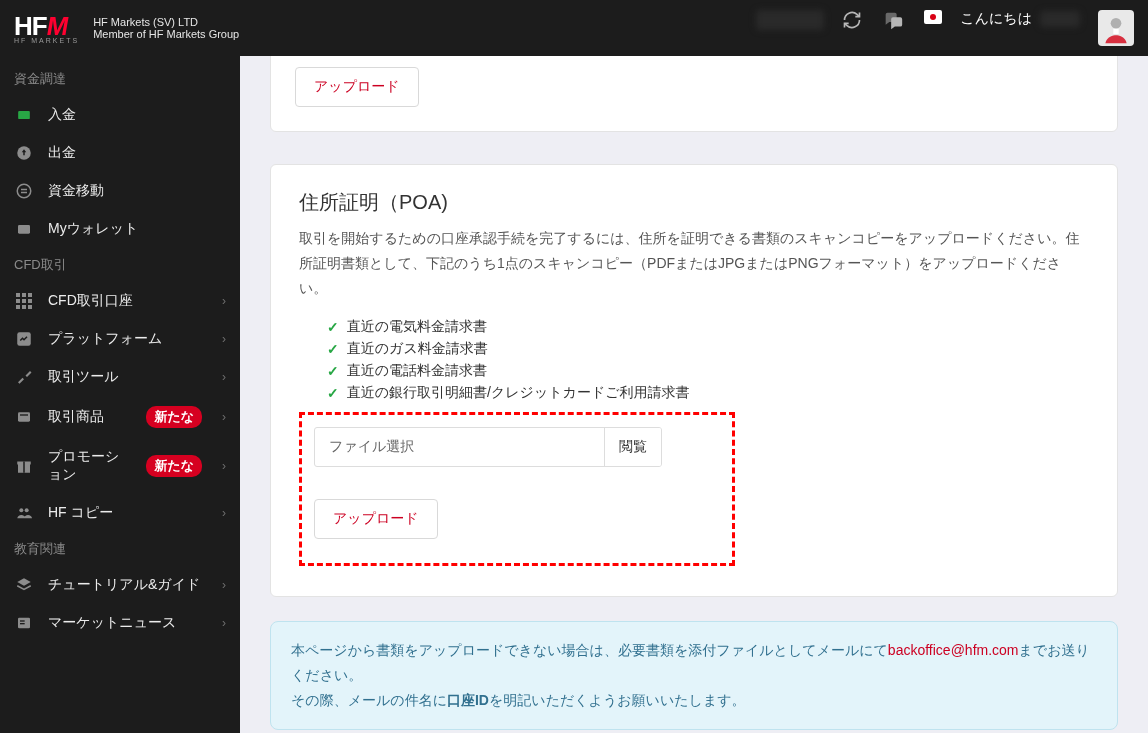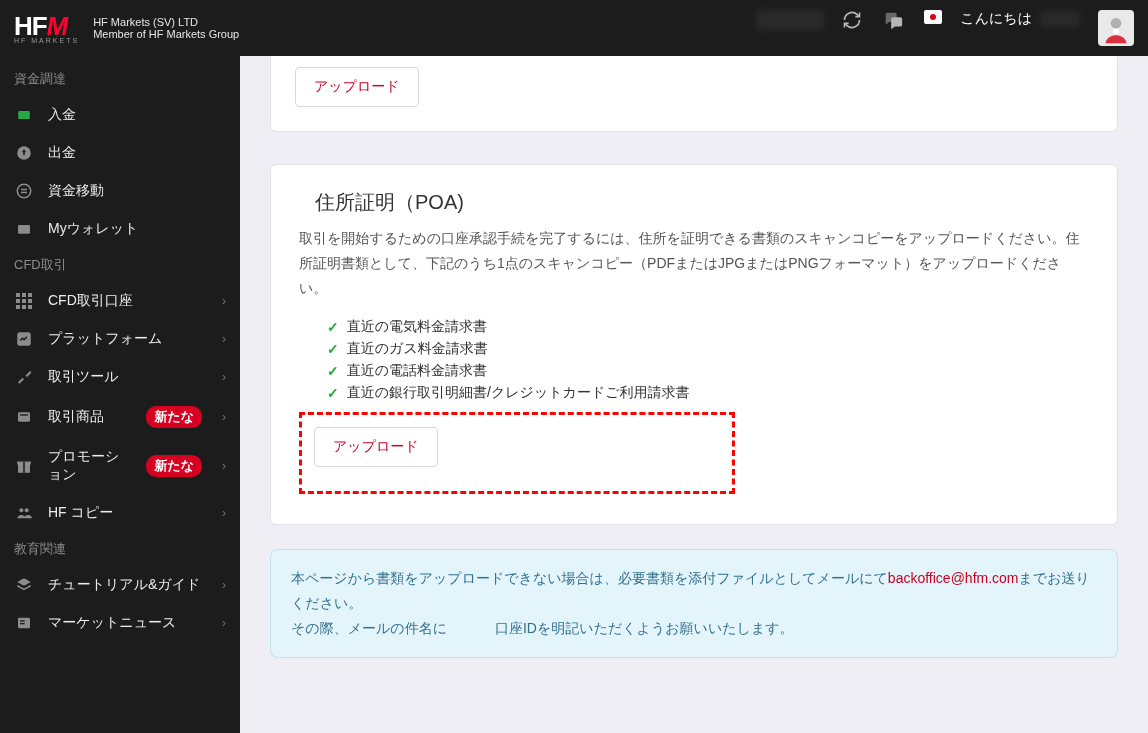--- a/index.html
+++ b/index.html
@@ -37,32 +37,32 @@
     .icon-slot svg { display:block; }
     .grid4 { display:grid; grid-template-columns:1fr 1fr 1fr; grid-template-rows:1fr 1fr 1fr; gap:2px; width:16px; height:16px; }
     .grid4 span { background:#8c8c8c; }
 
     
     .main { flex:1; background:#eeeef4; overflow:hidden; padding:0 30px; position:relative; }
     .card { background:#fff; border:1px solid #e3e3e3; border-radius:6px; }
     .card-top { padding:16px 24px 24px; margin-top:-6px; }
     .btn-upload { display:inline-block; background:#fff; color:#cc0022; border:1px solid #d9d9d9; border-radius:4px; font-size:14px; padding:10px 18px; cursor:pointer; }
     .poa-card { padding:24px 28px 30px; margin-top:32px; position:relative; }
-    .poa-title { font-size:20px; color:#333; margin-bottom:10px;margin-left:16px; }
+    .poa-title { font-size:20px; color:#333; margin-bottom:10px; }
     .poa-desc { font-size:14px; color:#555; line-height:1.8; margin-bottom:14px; }
     .check-list { margin-left:28px; margin-bottom:8px; }
     .check-item { display:flex; gap:8px; align-items:center; font-size:14px; color:#333; padding:2px 0; }
     .check { color:#28a745; font-weight:700; }
     .dashed-box { border:3px dashed #ff0000; padding:12px 12px 24px; margin-top:2px; width:436px; }
     .file-bar { display:flex; border:1px solid #ddd; border-radius:3px; overflow:hidden; margin-bottom:32px; width:348px; }
     .file-name { flex:1; padding:10px 14px; font-size:14px; color:#666; }
     .file-browse { border-left:1px solid #ddd; padding:10px 14px; font-size:14px; color:#333; cursor:pointer; background:#fff; }
     .info-banner { background:#e3f4fa; color:#31708f; border:1px solid #bfe3ef; border-radius:8px; padding:16px 20px; font-size:14px; line-height:1.8; margin-top:24px; }
     .info-banner .mail { color:#c02; font-weight:500; }
-    .info-banner .bold { font-weight:400; color:#31708f;margin-left:48px; }
+    .info-banner .bold { font-weight:700; color:#31708f; }
   </style>
 </head>
 <body>
 
 <div class="header">
   <div class="logo-box">
     <div>
       <div class="logo-txt">HF<span class="slash">M</span></div>
       <div class="logo-sub">HF&nbsp;MARKETS</div>
     </div>
@@ -253,20 +253,24 @@
         <div class="check-item">
             <span class="check">✓</span>
             <span>直近の電話料金請求書</span>
           </div>
         <div class="check-item">
             <span class="check">✓</span>
             <span>直近の銀行取引明細書/クレジットカードご利用請求書</span>
           </div>
       </div>
       <div class="dashed-box">
+        <div class="file-bar">
+          <div class="file-name">ファイル選択</div>
+          <div class="file-browse">閲覧</div>
+        </div>
         <button class="btn-upload">アップロード</button>
       </div>
     </div>
 
     <div class="info-banner">
       <span>本ページから書類をアップロードできない場合は、必要書類を添付ファイルとしてメールにて</span><span class="mail">backoffice@hfm.com</span><span>までお送りください。</span><br>
       <span>その際、メールの件名に</span><span class="bold">口座ID</span><span>を明記いただくようお願いいたします。</span>
     </div>
 
   </div>

